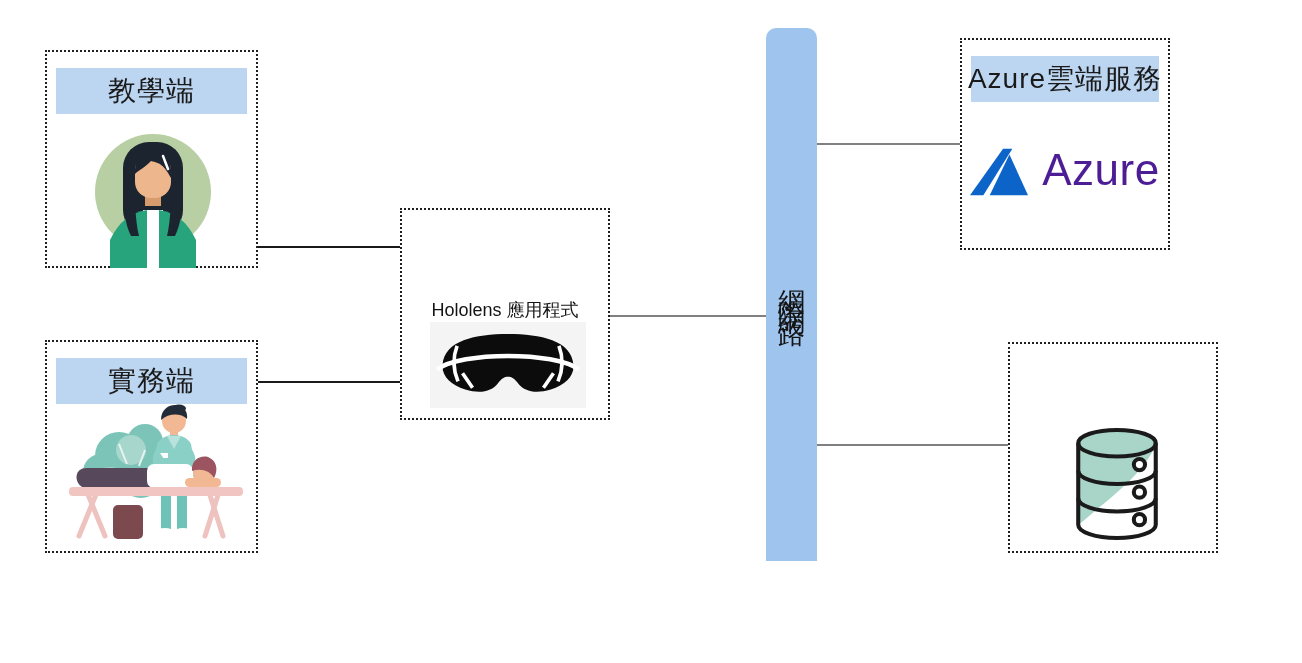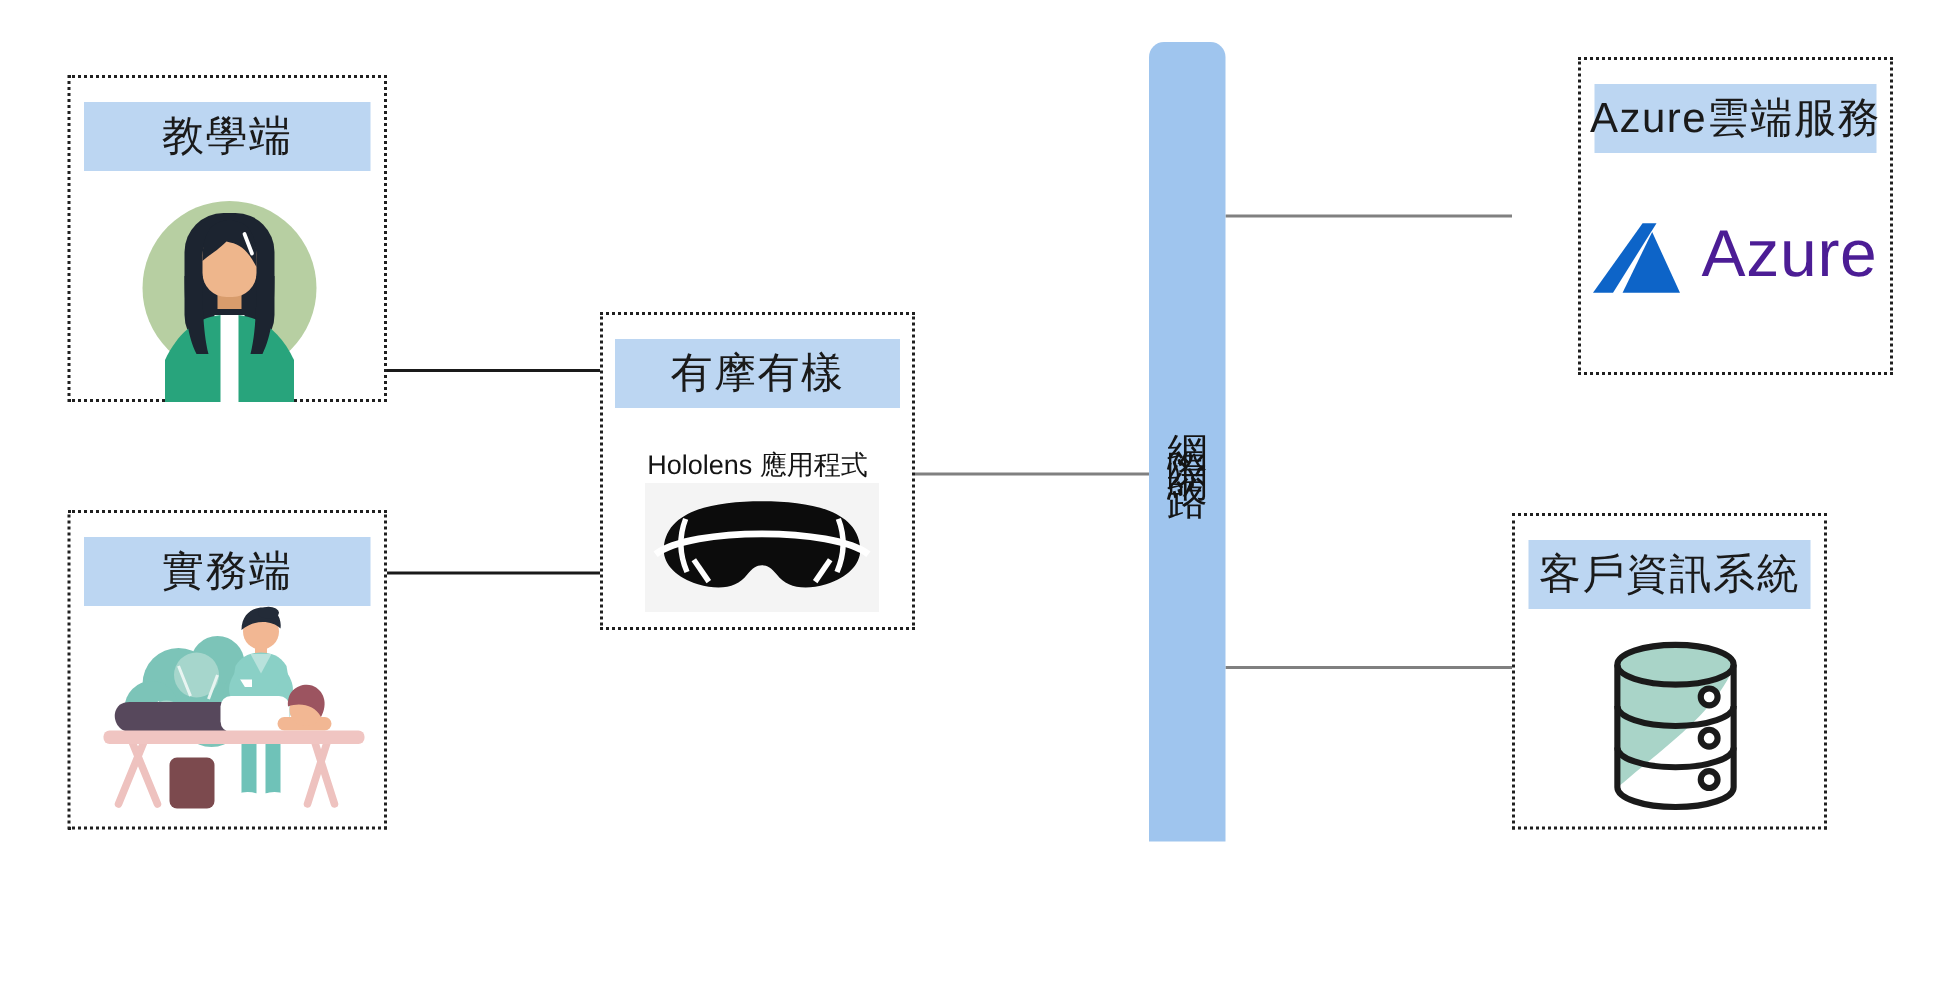--- a/index.html
+++ b/index.html
@@ -31,21 +31,21 @@
     align-items: center;
     justify-content: center;
     font-size: 28px;
     color: #1a1a1a;
     letter-spacing: 1px;
     white-space: nowrap;
   }
   .box-teaching { left: 45px;  top: 50px;  width: 213px; height: 218px; }
   .box-practice { left: 45px;  top: 340px; width: 213px; height: 213px; text-align: center; }
   .box-app      { left: 400px; top: 208px; width: 210px; height: 212px; }
-  .box-azure    { left: 1052px;top: 38px;  width: 210px; height: 212px; }
+  .box-azure    { left: 960px;top: 38px;  width: 210px; height: 212px; }
   .box-customer { left: 1008px;top: 342px; width: 210px; height: 211px; }
 
   .app-subtitle {
     position: absolute;
     left: 0; right: 0;
     top: 88px;
     text-align: center;
     font-size: 18px;
     color: #141414;
   }
@@ -175,21 +175,20 @@
         <rect x="128" y="74" width="36" height="9" rx="4.5" fill="#f2b793"></rect>
         <circle cx="147" cy="69" r="11" fill="#f2b793"></circle>
         <path d="M135,67 C134,56 143,51 151,53 C159,56 162,65 157,74 C153,66 143,64 135,67 Z" fill="#9c5460"></path>
 
         <rect x="12" y="83" width="174" height="9" rx="4" fill="#f0c5c2"></rect>
       </svg>
     </div>
   </div>
 
   <div class="dbox box-app">
-    <div class="node-hdr" style="left:8px; right:8px;">有摩有樣</div>
     <div class="app-subtitle">Hololens 應用程式</div>
     <div class="hololens-wrap">
       <svg width="150" height="80" viewBox="0 0 160 88">
         <path d="M8,44 C10,17 44,10 80,10 C116,10 150,17 152,44 C153,56 143,66 127,71 C110,76 98,73 91,64 C87,59 84,57 80,57 C76,57 73,59 69,64 C62,73 50,76 33,71 C17,66 7,56 8,44 Z" fill="#0c0c0c"></path>
         <path d="M2,49 C28,29 132,29 158,49" stroke="#ffffff" stroke-width="5" fill="none"></path>
         <path d="M30,53 L41,69" stroke="#ffffff" stroke-width="4"></path>
         <path d="M130,53 L119,69" stroke="#ffffff" stroke-width="4"></path>
         <path d="M24,23 C19,36 19,48 25,62" stroke="#ffffff" stroke-width="4" fill="none"></path>
         <path d="M136,23 C141,36 141,48 135,62" stroke="#ffffff" stroke-width="4" fill="none"></path>
       </svg>
@@ -205,21 +204,20 @@
     <div class="azure-logo-row">
       <svg width="58" height="50" viewBox="0 0 100 80">
         <path d="M57,0 L73,0 L23,80 L0,80 Z" fill="#0d64c8"></path>
         <path d="M68,10 L100,80 L34,80 Z" fill="#0d64c8"></path>
       </svg>
       <div class="azure-wordmark">Azure</div>
     </div>
   </div>
 
   <div class="dbox box-customer">
-    <div class="node-hdr">客戶資訊系統</div>
     <div class="db-wrap">
       <svg width="102" height="122" viewBox="0 0 100 118">
 
         <path d="M12,18 L12,98 A38,13 0 0 0 88,98 L88,18 Z" fill="#ffffff"></path>
 
         <path d="M86,24 C72,52 40,74 16,95 L12,98 L12,20 A38,13 0 0 0 86,24 Z" fill="#a9d4c8"></path>
 
         <ellipse cx="50" cy="18" rx="38" ry="13" stroke="#1a1a1a" stroke-width="4" fill="#a9d4c8"></ellipse>
 
         <path d="M12,45 A38,13 0 0 0 88,45" fill="none" stroke="#1a1a1a" stroke-width="4"></path>

